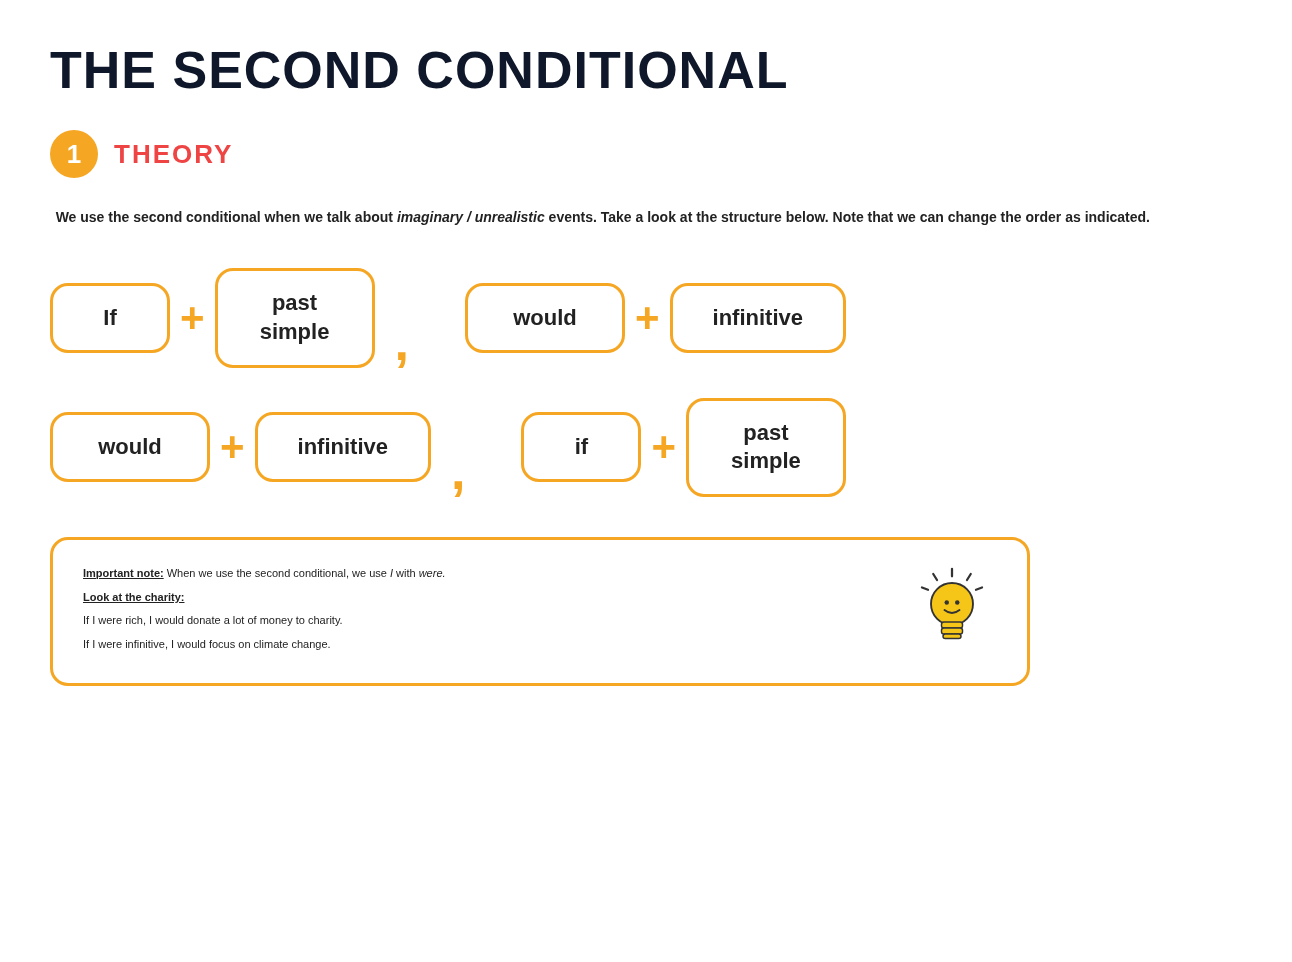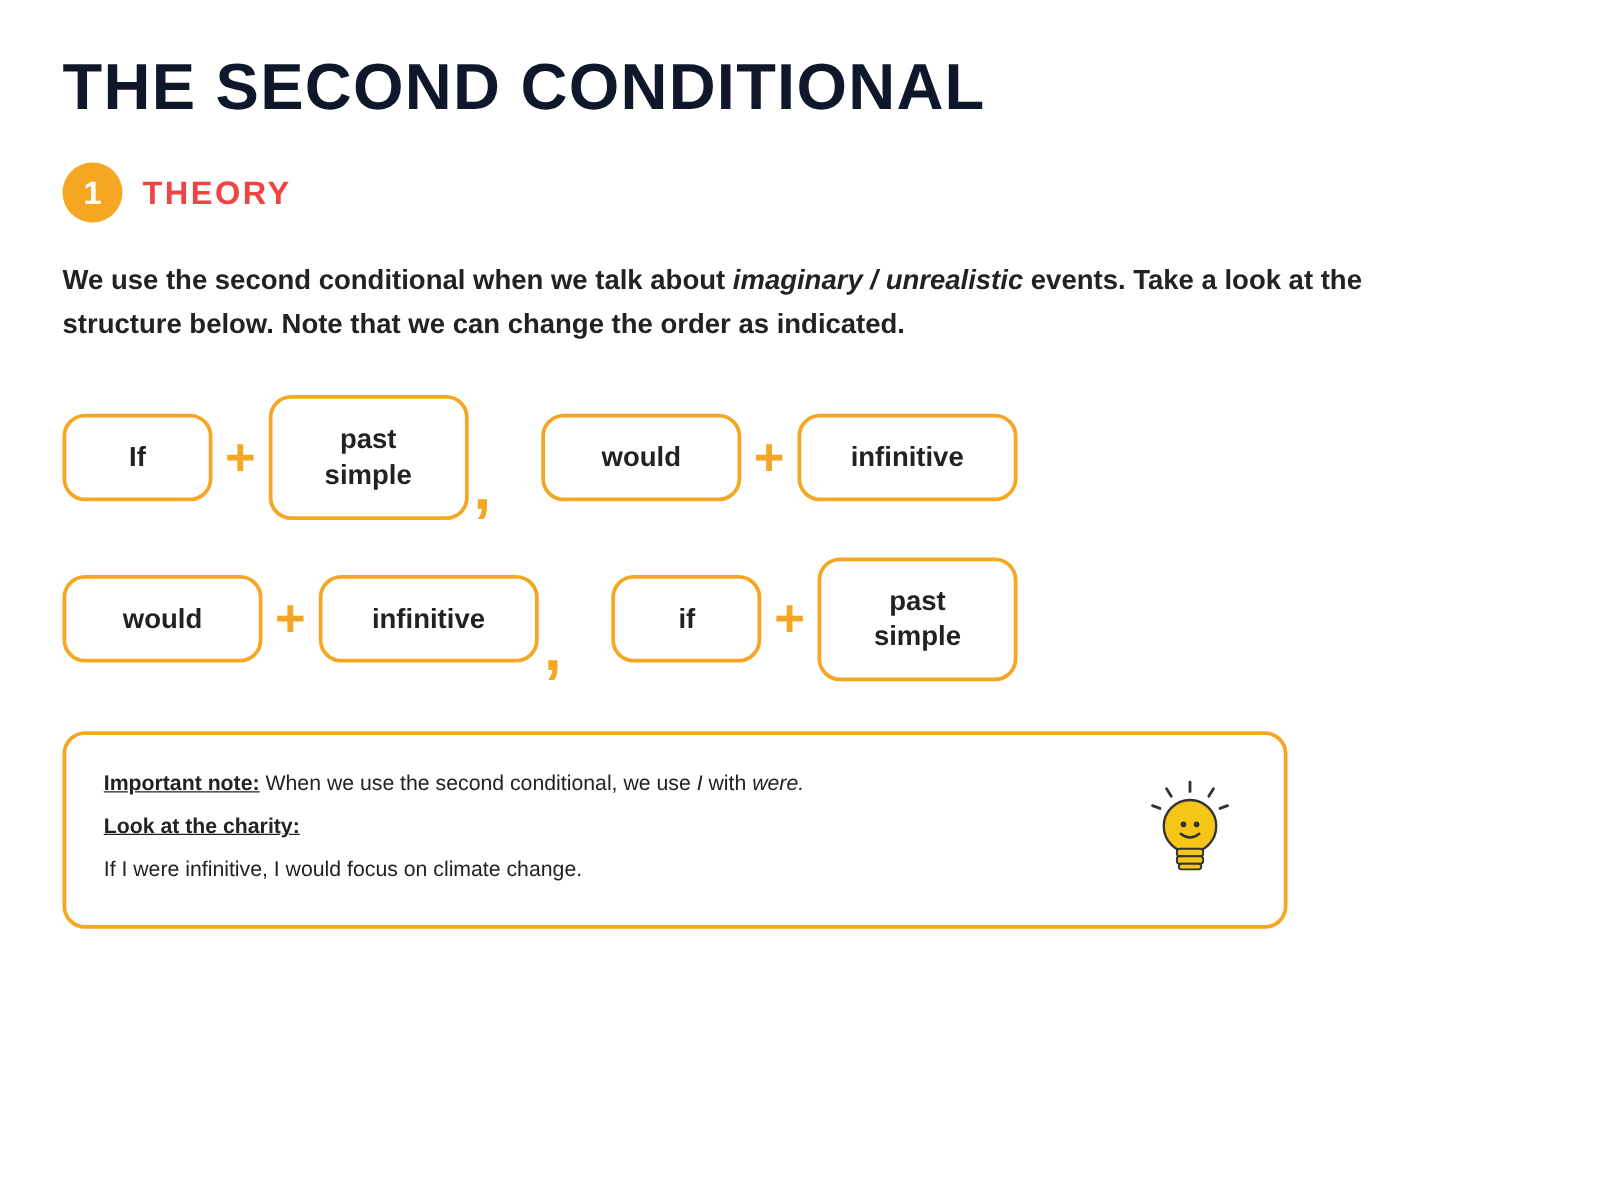--- a/index.html
+++ b/index.html
@@ -40,43 +40,44 @@
     }
 
     .section-label {
       font-size: 26px;
       font-weight: 700;
       color: #ef4444;
       letter-spacing: 2px;
     }
 
     .intro-text {
-      font-size: 22px;
+      font-size: 14px;
       font-weight: 700;
       color: #222;
       line-height: 1.6;
       margin-bottom: 40px;
       max-width: 1100px;
+      text-align: right;
     }
 
     .intro-text em {
       font-style: italic;
     }
 
     .formula-area {
       display: flex;
       flex-direction: column;
       gap: 30px;
       margin-bottom: 40px;
     }
 
     .formula-row {
       display: flex;
       align-items: center;
-      gap: 0px;
+      gap: 16px;
       position: relative;
     }
 
     .formula-box {
       border: 3px solid #f5a623;
       border-radius: 18px;
       padding: 18px 36px;
       font-size: 22px;
       font-weight: 700;
       color: #222;
@@ -118,21 +119,21 @@
     .note-box {
       border: 3px solid #f5a623;
       border-radius: 18px;
       padding: 24px 30px;
       max-width: 980px;
       position: relative;
       background: #fff;
     }
 
     .note-box-content {
-      font-size: 17px;
+      font-size: 11px;
       color: #222;
       line-height: 1.8;
     }
 
     .note-box-content .underline {
       text-decoration: underline;
       font-weight: 600;
     }
 
     .note-box-content .italic {
@@ -213,20 +214,21 @@
 <div class="note-box">
   <div class="note-inner">
     <div class="note-text-area">
       <div class="note-box-content">
         <p class="note-line">
           <span class="underline">Important note:</span><span> When we use the second conditional, we use </span><span class="italic">I</span><span> with </span><span class="italic">were.</span>
         </p>
         <p class="note-line">
           <span class="underline">Look at the charity:</span>
         </p>
+        <p class="note-line">If I were rich, I would donate a lot of money to charity.</p>
         <p class="note-line">If I were infinitive, I would focus on climate change.</p>
       </div>
     </div>
 
     <svg class="lightbulb-icon" viewBox="0 0 100 120" xmlns="http://www.w3.org/2000/svg">
 
       <line x1="50" y1="5" x2="50" y2="15" stroke="#333" stroke-width="3" stroke-linecap="round"></line>
       <line x1="75" y1="12" x2="70" y2="20" stroke="#333" stroke-width="3" stroke-linecap="round"></line>
       <line x1="90" y1="30" x2="82" y2="33" stroke="#333" stroke-width="3" stroke-linecap="round"></line>
       <line x1="25" y1="12" x2="30" y2="20" stroke="#333" stroke-width="3" stroke-linecap="round"></line>

